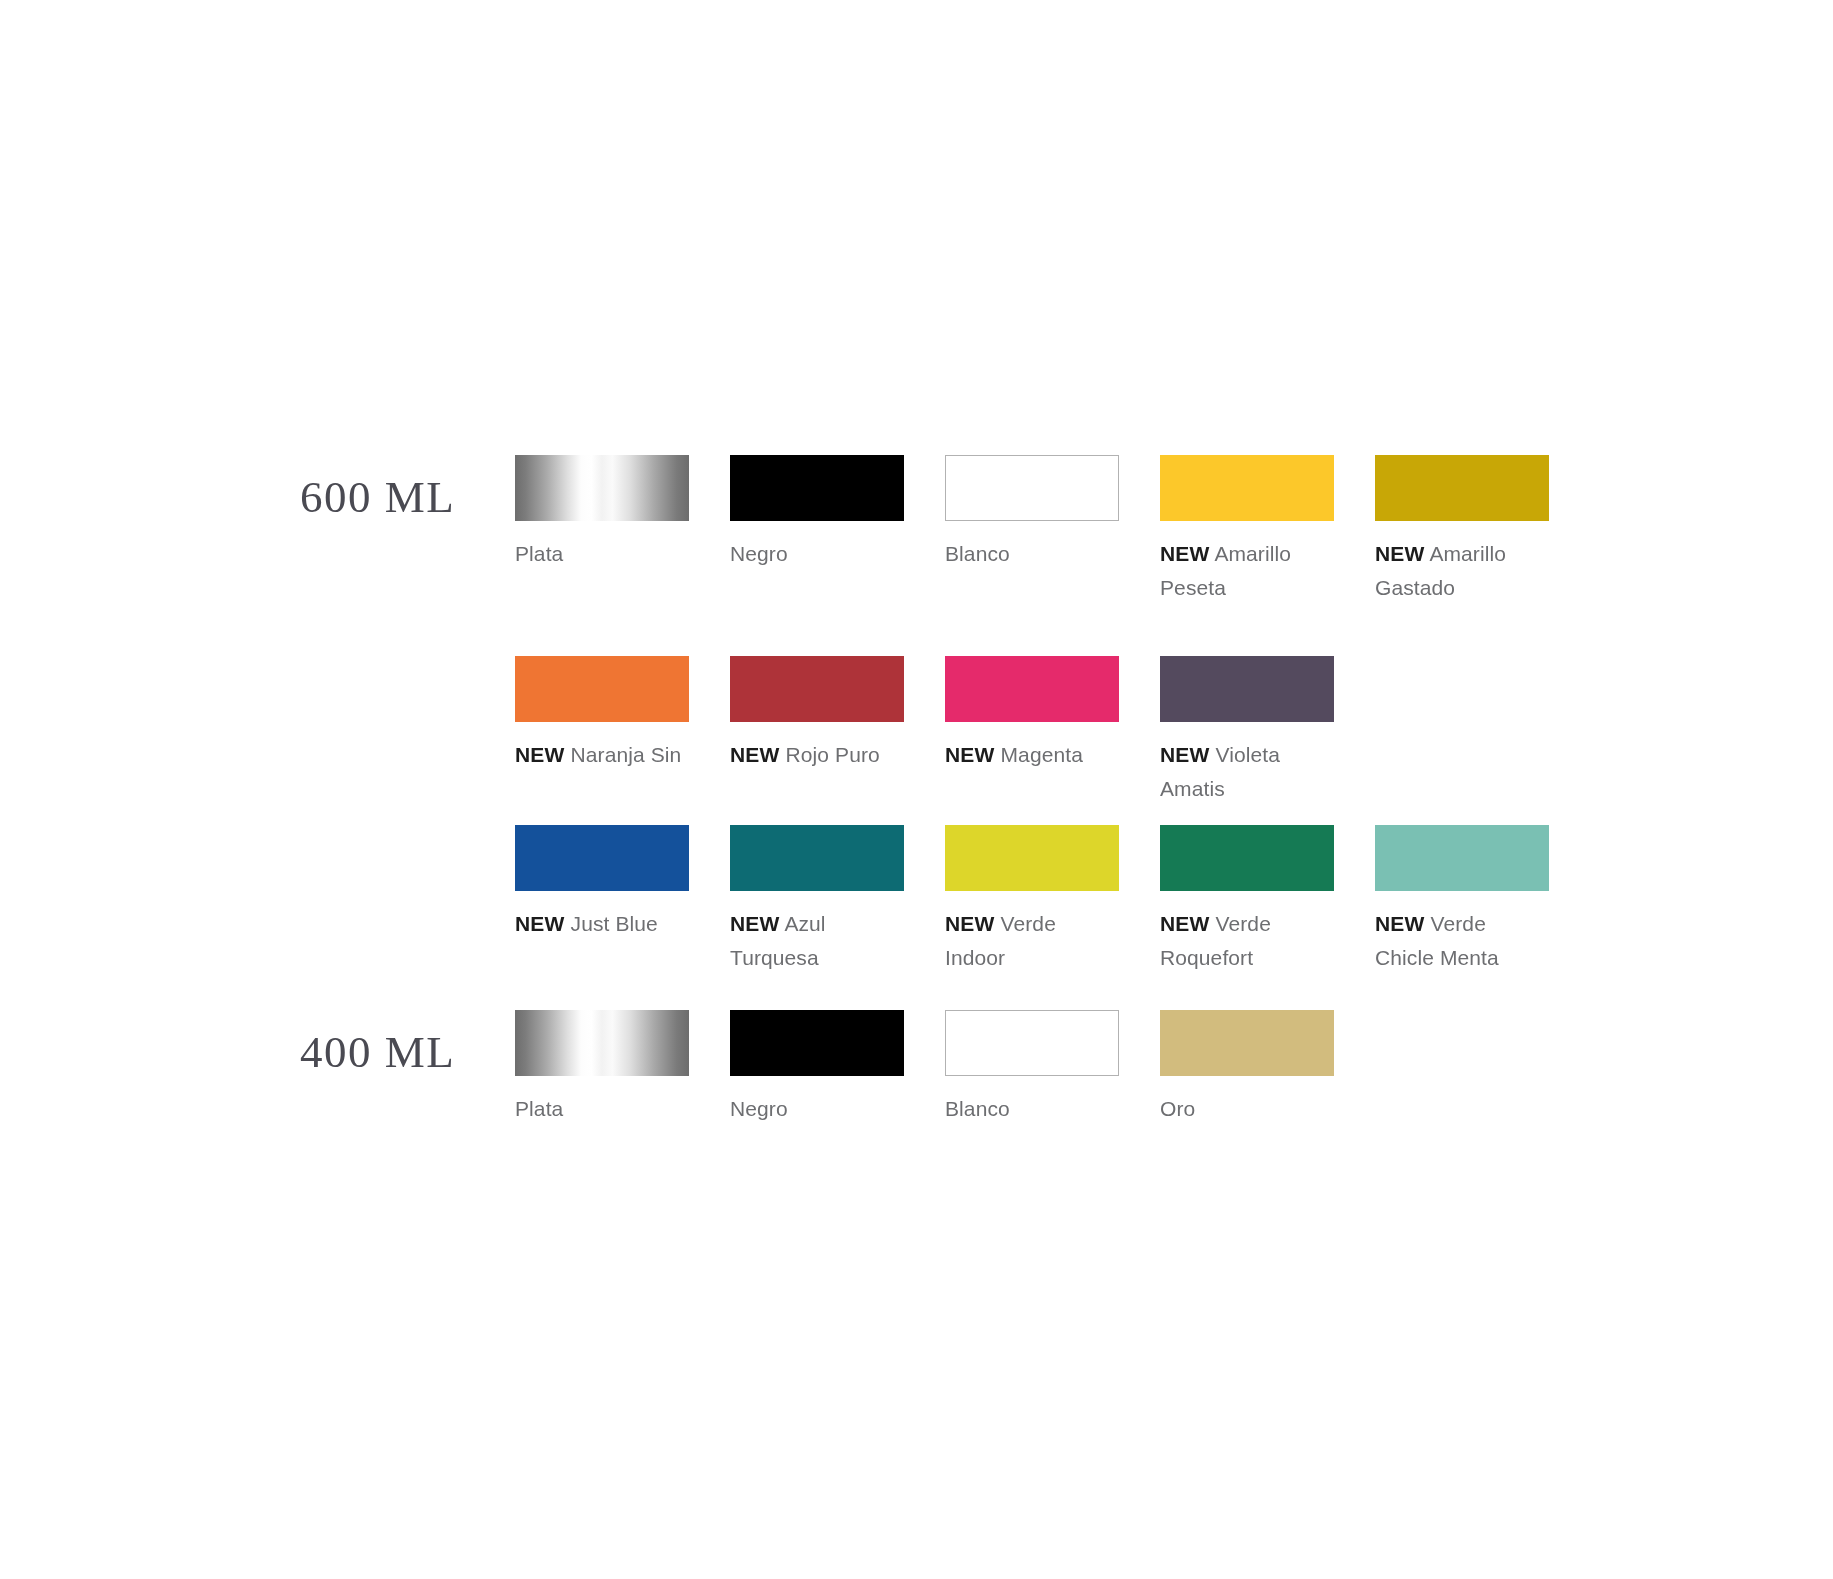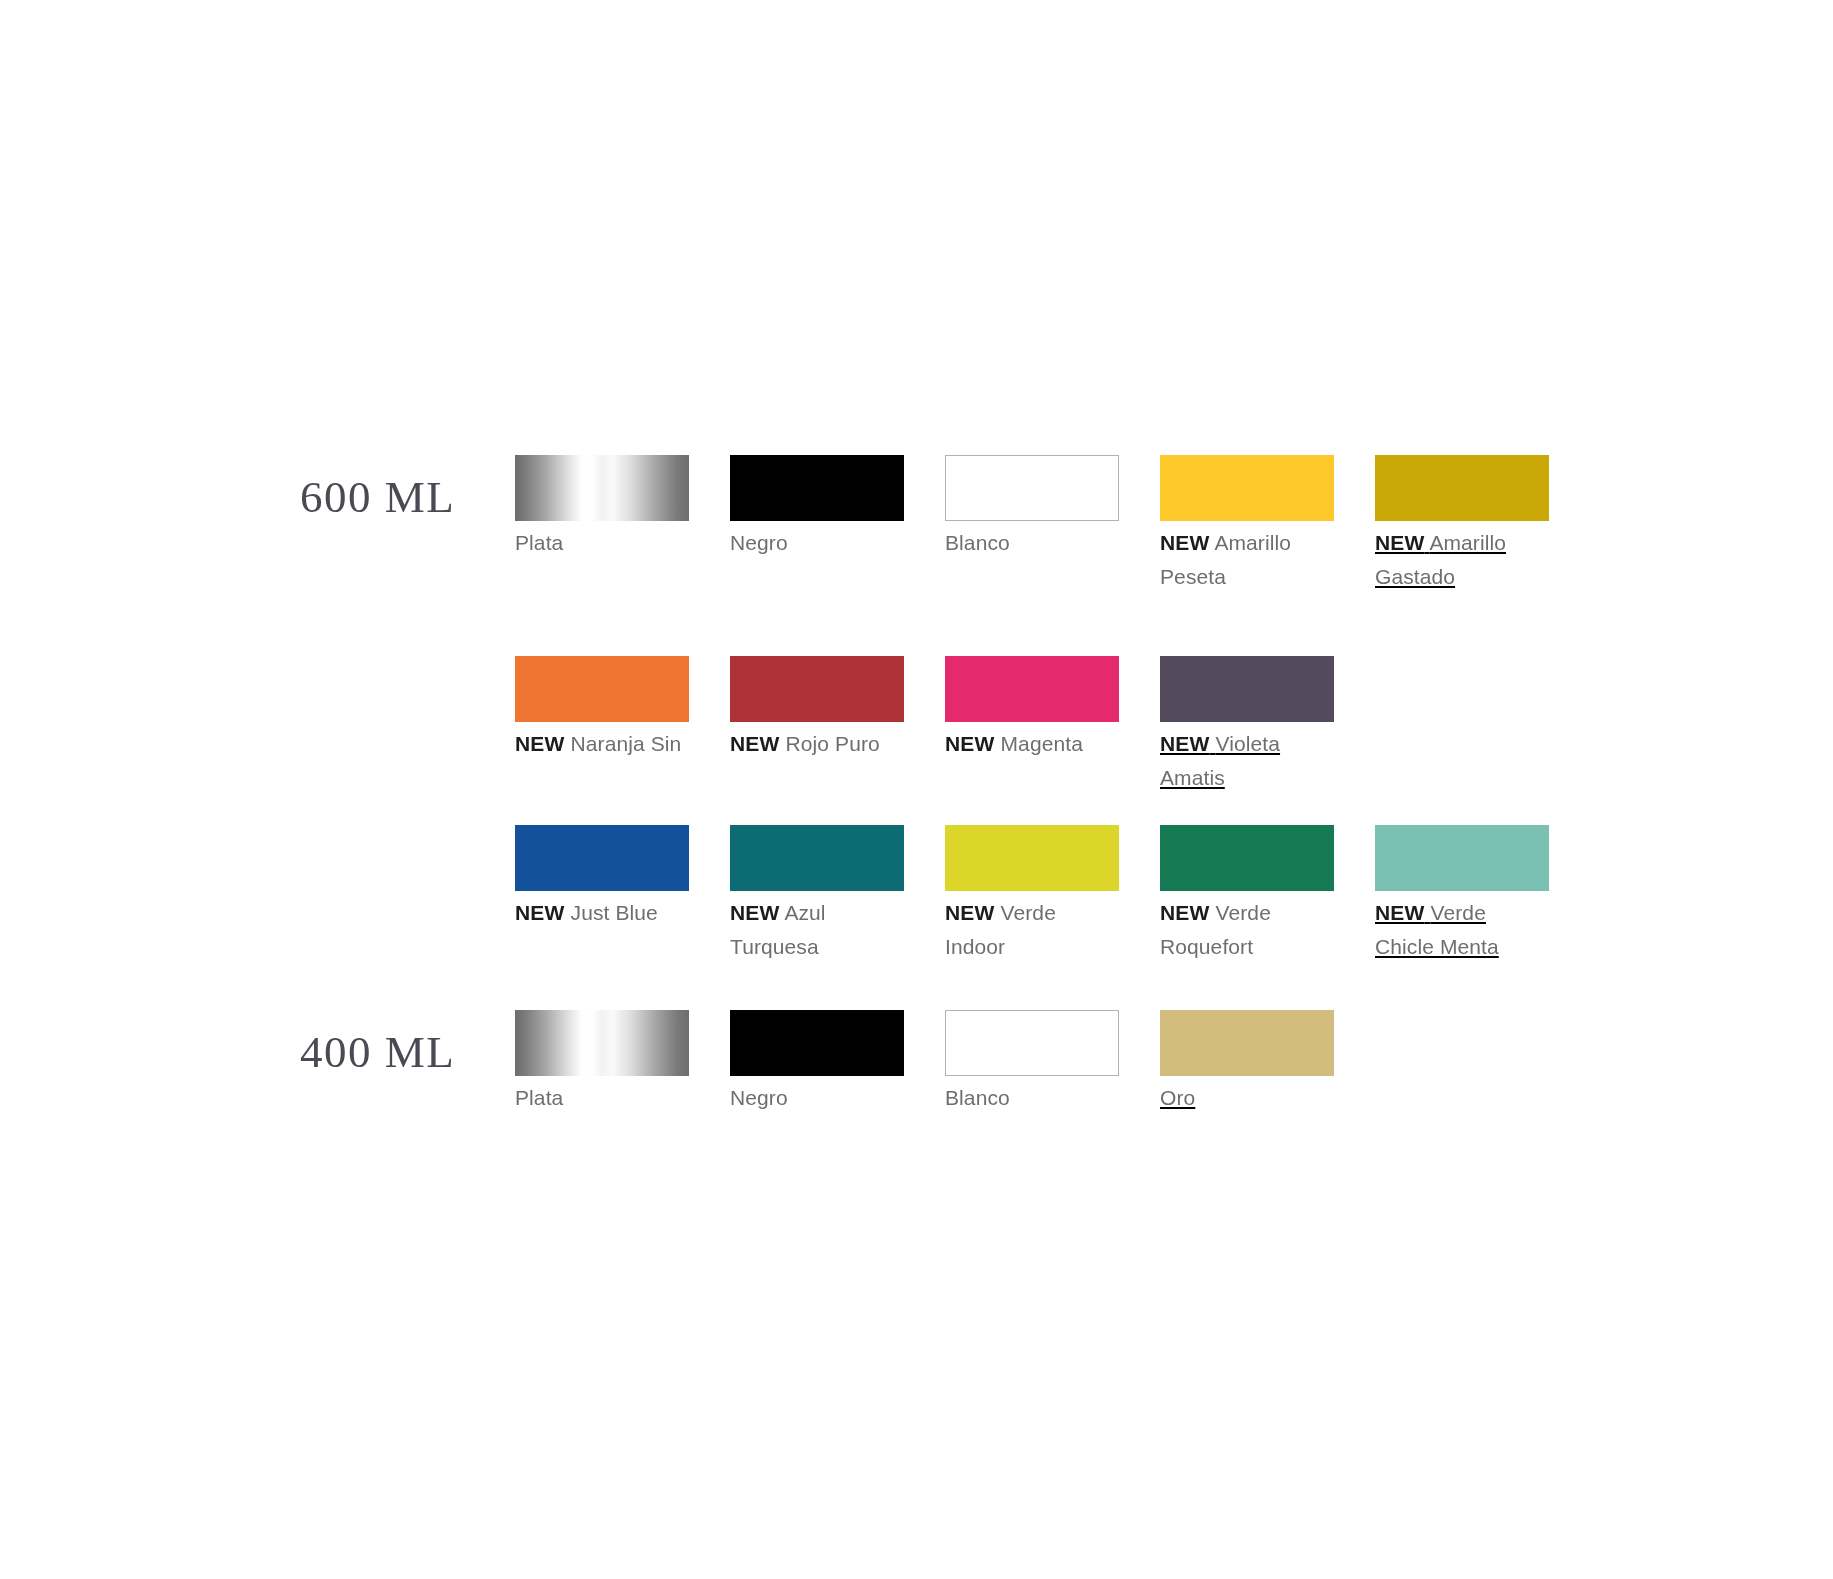--- a/index.html
+++ b/index.html
@@ -48,21 +48,21 @@
     left: 515px;
     display: flex;
     flex-direction: row;
   }
 
   .cell {
     width: 174px;
     margin-right: 41px;
     position: relative;
   }
-  .cell:last-child { margin-right: 0; text-decoration: underline; }
+  .cell:last-child { margin-right: 0; }
 
   .swatch {
     width: 174px;
     height: 66px;
     box-sizing: border-box;
     display: block;
   }
   .swatch.bordered {
     border: 1px solid #b2b2b2;
     background: #ffffff;
@@ -79,21 +79,21 @@
       #f2f2f2 50%,
       #fafafa 56%,
       #dfdfdf 66%,
       #a8a8a8 80%,
       #7a7a7a 93%,
       #6d6d6d 100%
     );
   }
 
   .caption {
-    margin-top: 5px;
+    margin-top: 16px;
     font-size: 21px;
     line-height: 1.62;
     color: #6d6e71;
     font-weight: 400;
     letter-spacing: 0.1px;
     max-width: 168px;
   }
   .caption .new {
     color: #1c1c1c;
     font-weight: 700;

